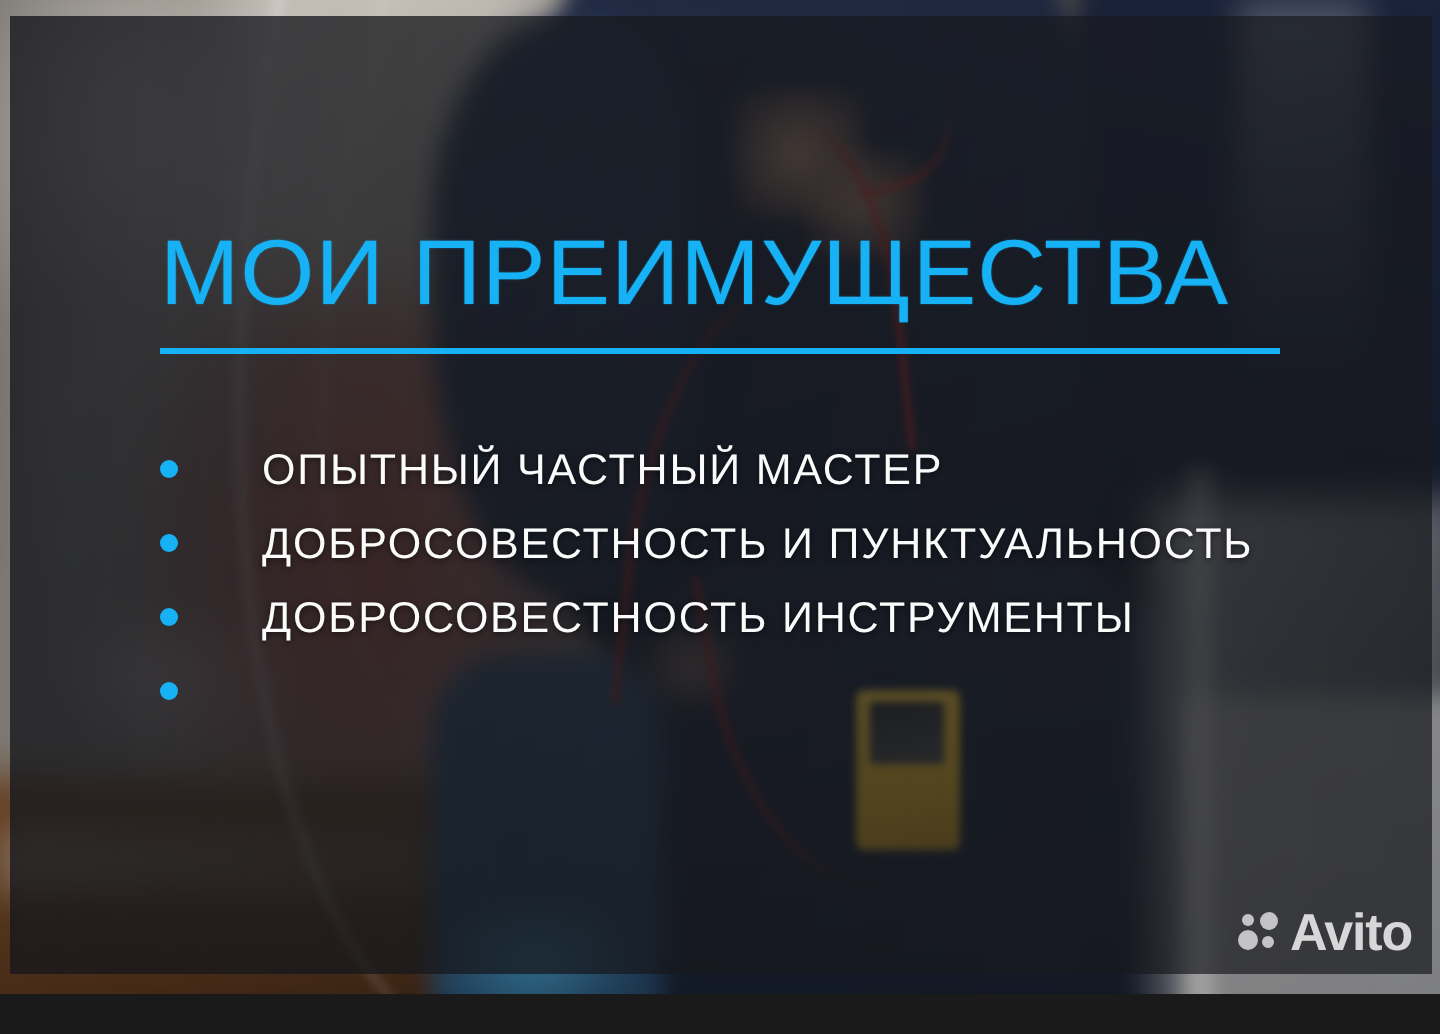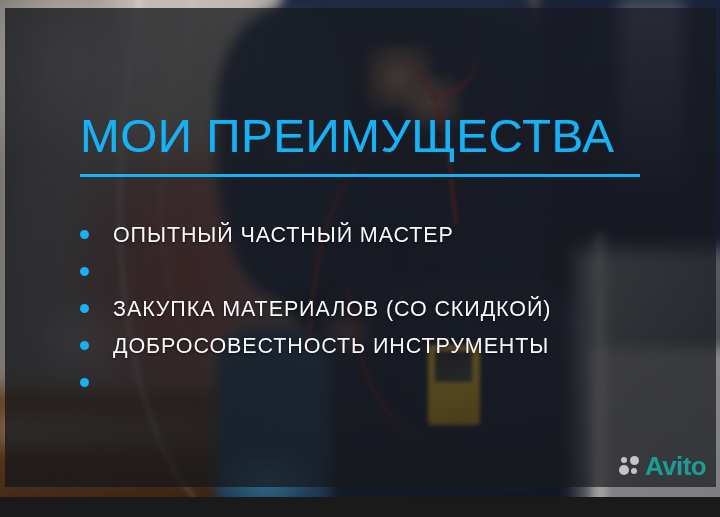--- a/index.html
+++ b/index.html
@@ -381,21 +381,21 @@
 
   .dot {
     width: 9px;
     height: 9px;
     border-radius: 50%;
     background: #16b2f5;
     flex: 0 0 auto;
   }
 
   .bullet-text {
-    margin-left: 24px;
+    margin-left: 42px;
     font-size: 21.5px;
     line-height: 24px;
     color: #fbfbfc;
     letter-spacing: 0.9px;
     white-space: nowrap;
     text-shadow: 0 1px 3px rgba(0,0,0,.55);
     transform: scaleX(1.0);
     transform-origin: left center;
   }
 
@@ -426,21 +426,21 @@
 
   .ad1 { width: 10px; height: 10px; left: 0;    top: 9px;  }
   .ad2 { width: 9px;  height: 9px;  left: 11px; top: 0px;  }
   .ad3 { width: 6px;  height: 6px;  left: 2px;  top: 1px;  }
   .ad4 { width: 6px;  height: 6px;  left: 12px; top: 12px; }
 
   .avito-word {
     font-size: 26px;
     line-height: 26px;
     font-weight: 700;
-    color: #14b8a6;
+    color: #ffffff;
     letter-spacing: -0.6px;
   }
 </style>
 </head>
 <body>
 
 <div id="banner">
 
   <div class="photo">
     <div class="ph-base"></div>
@@ -487,26 +487,23 @@
 
     <div class="bullets">
 
       <div class="bullet-row">
         <span class="dot"></span>
         <span class="bullet-text">ОПЫТНЫЙ ЧАСТНЫЙ МАСТЕР</span>
       </div>
 
       <div class="bullet-row">
         <span class="dot"></span>
+        <span class="bullet-text">ДОБРОСОВЕСТНОСТЬ И ПУНКТУАЛЬНОСТЬ</span>
       </div>
 
-      <div class="bullet-row">
-        <span class="dot"></span>
-        <span class="bullet-text">ЗАКУПКА МАТЕРИАЛОВ (СО СКИДКОЙ)</span>
-      </div>
 
       <div class="bullet-row">
         <span class="dot"></span>
         <span class="bullet-text">ДОБРОСОВЕСТНОСТЬ  ИНСТРУМЕНТЫ</span>
       </div>
 
       <div class="bullet-row">
         <span class="dot"></span>
       </div>
 

